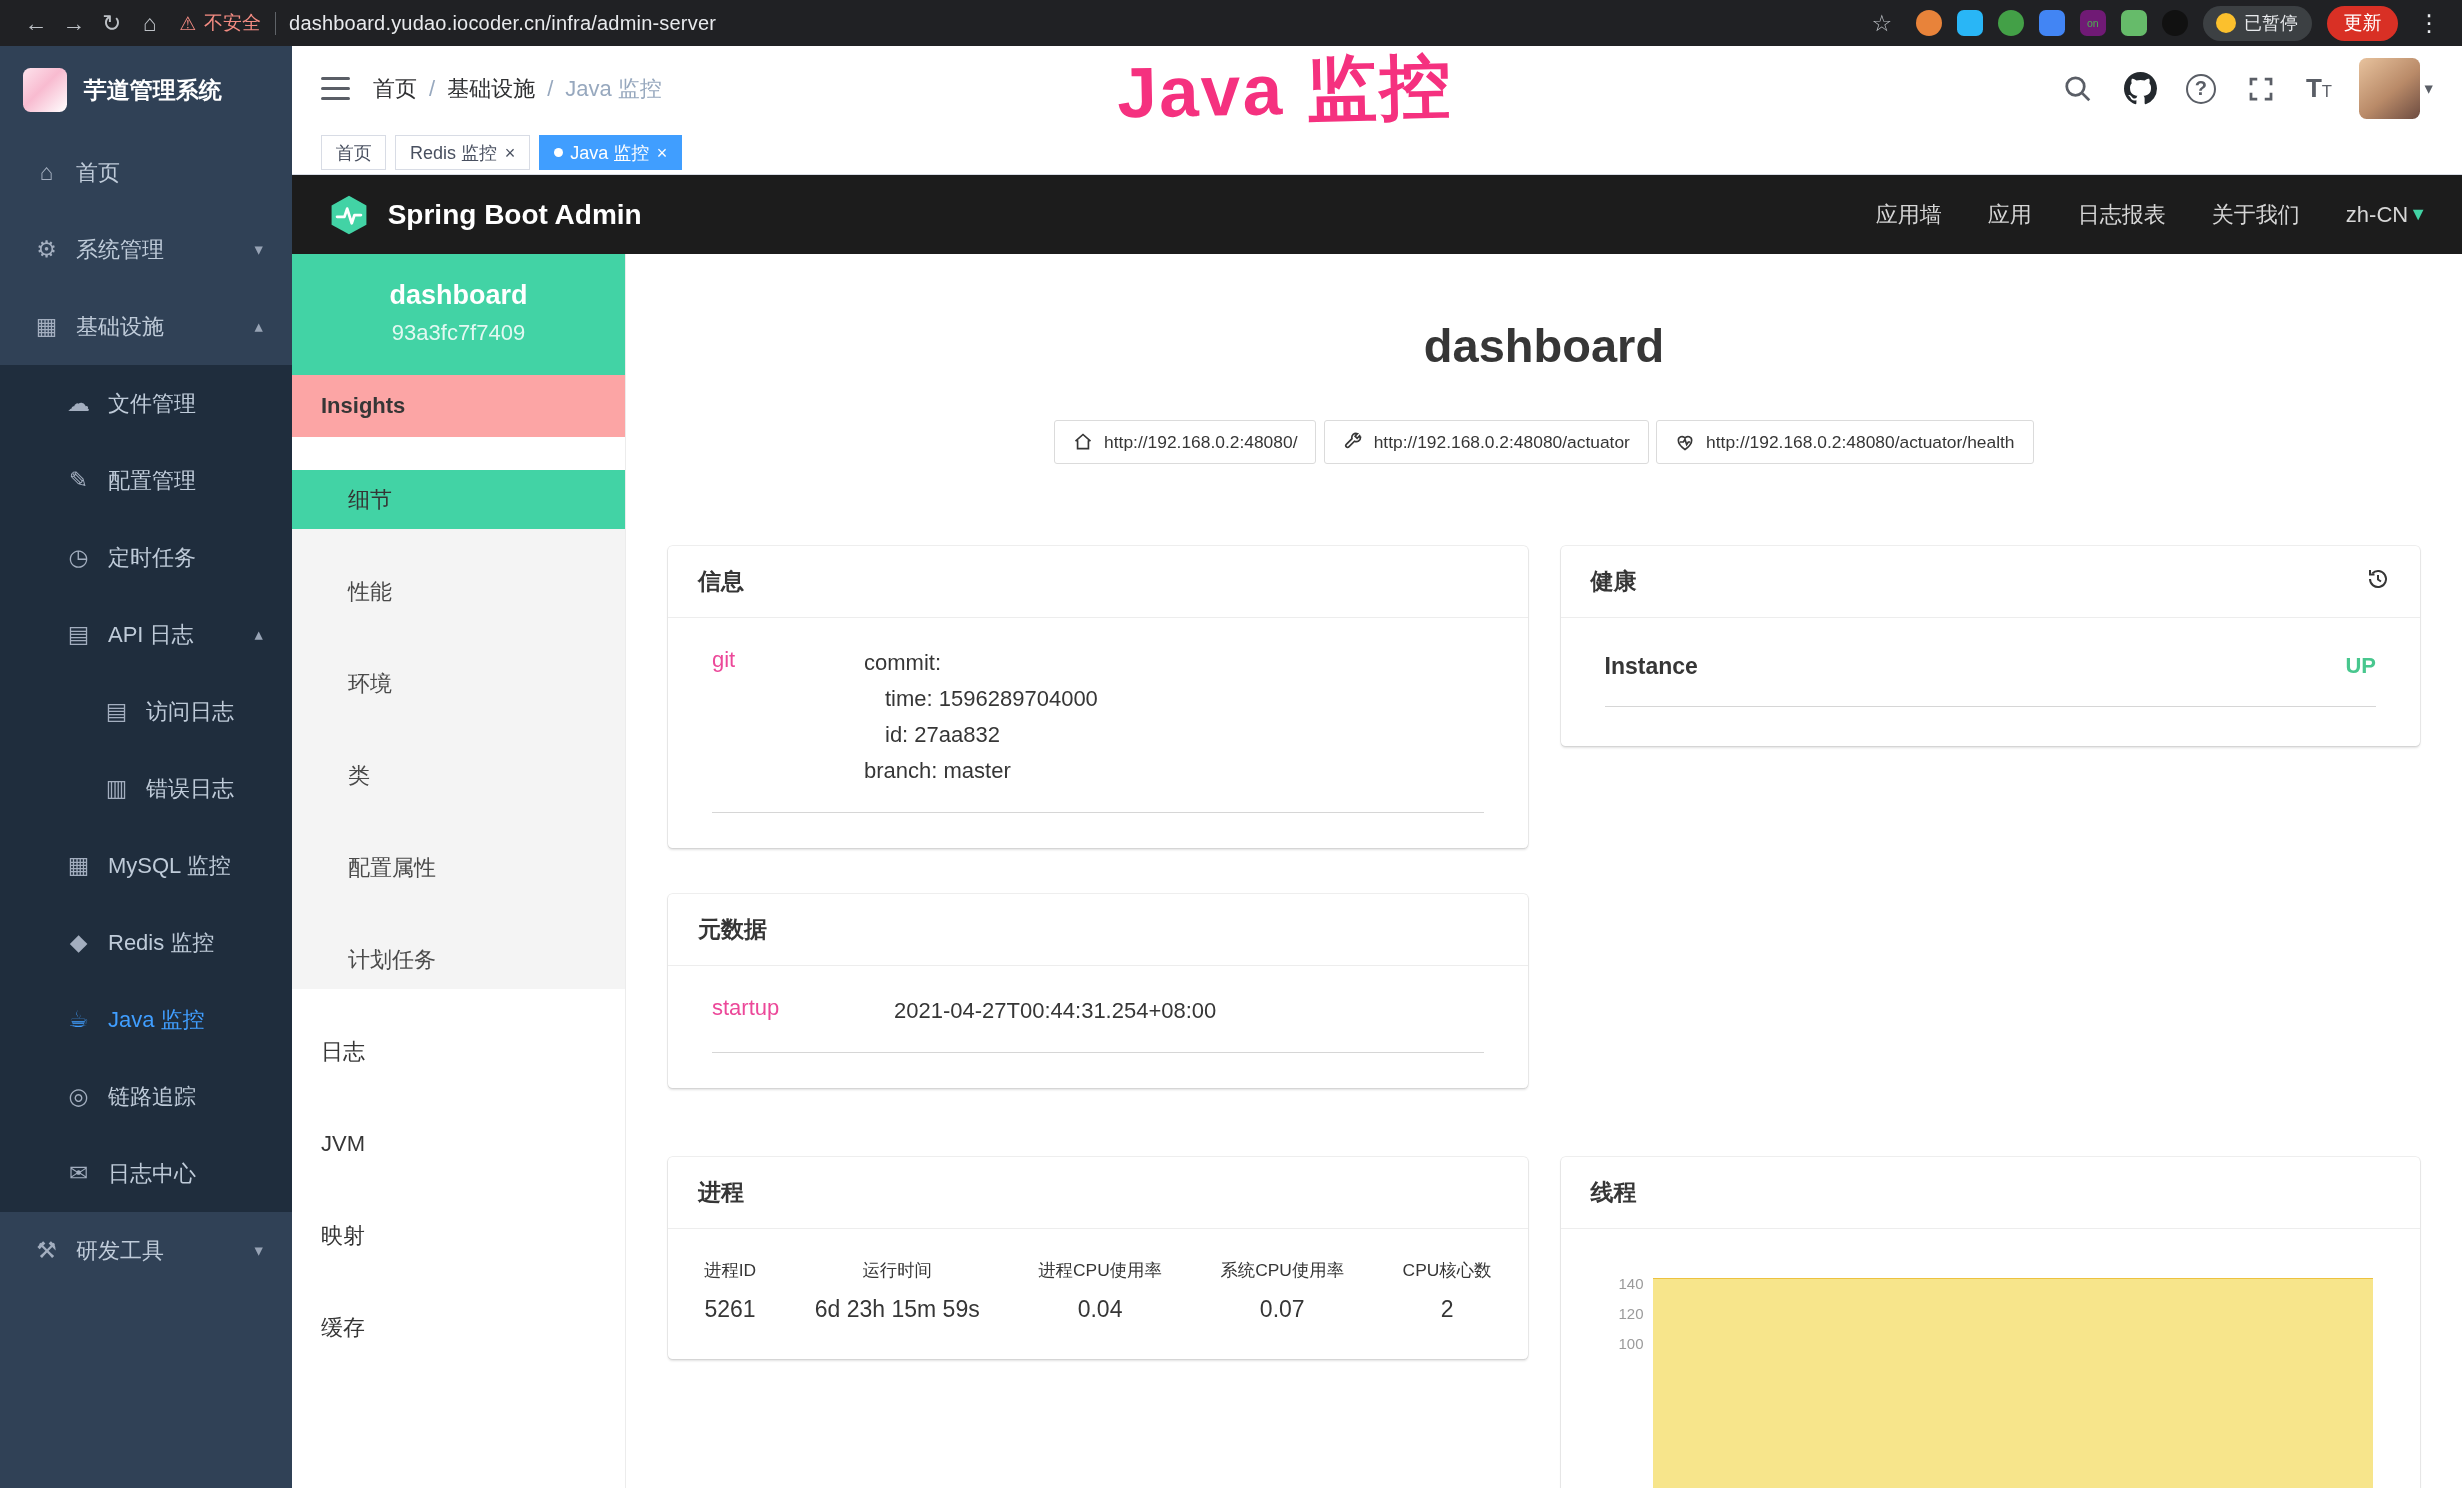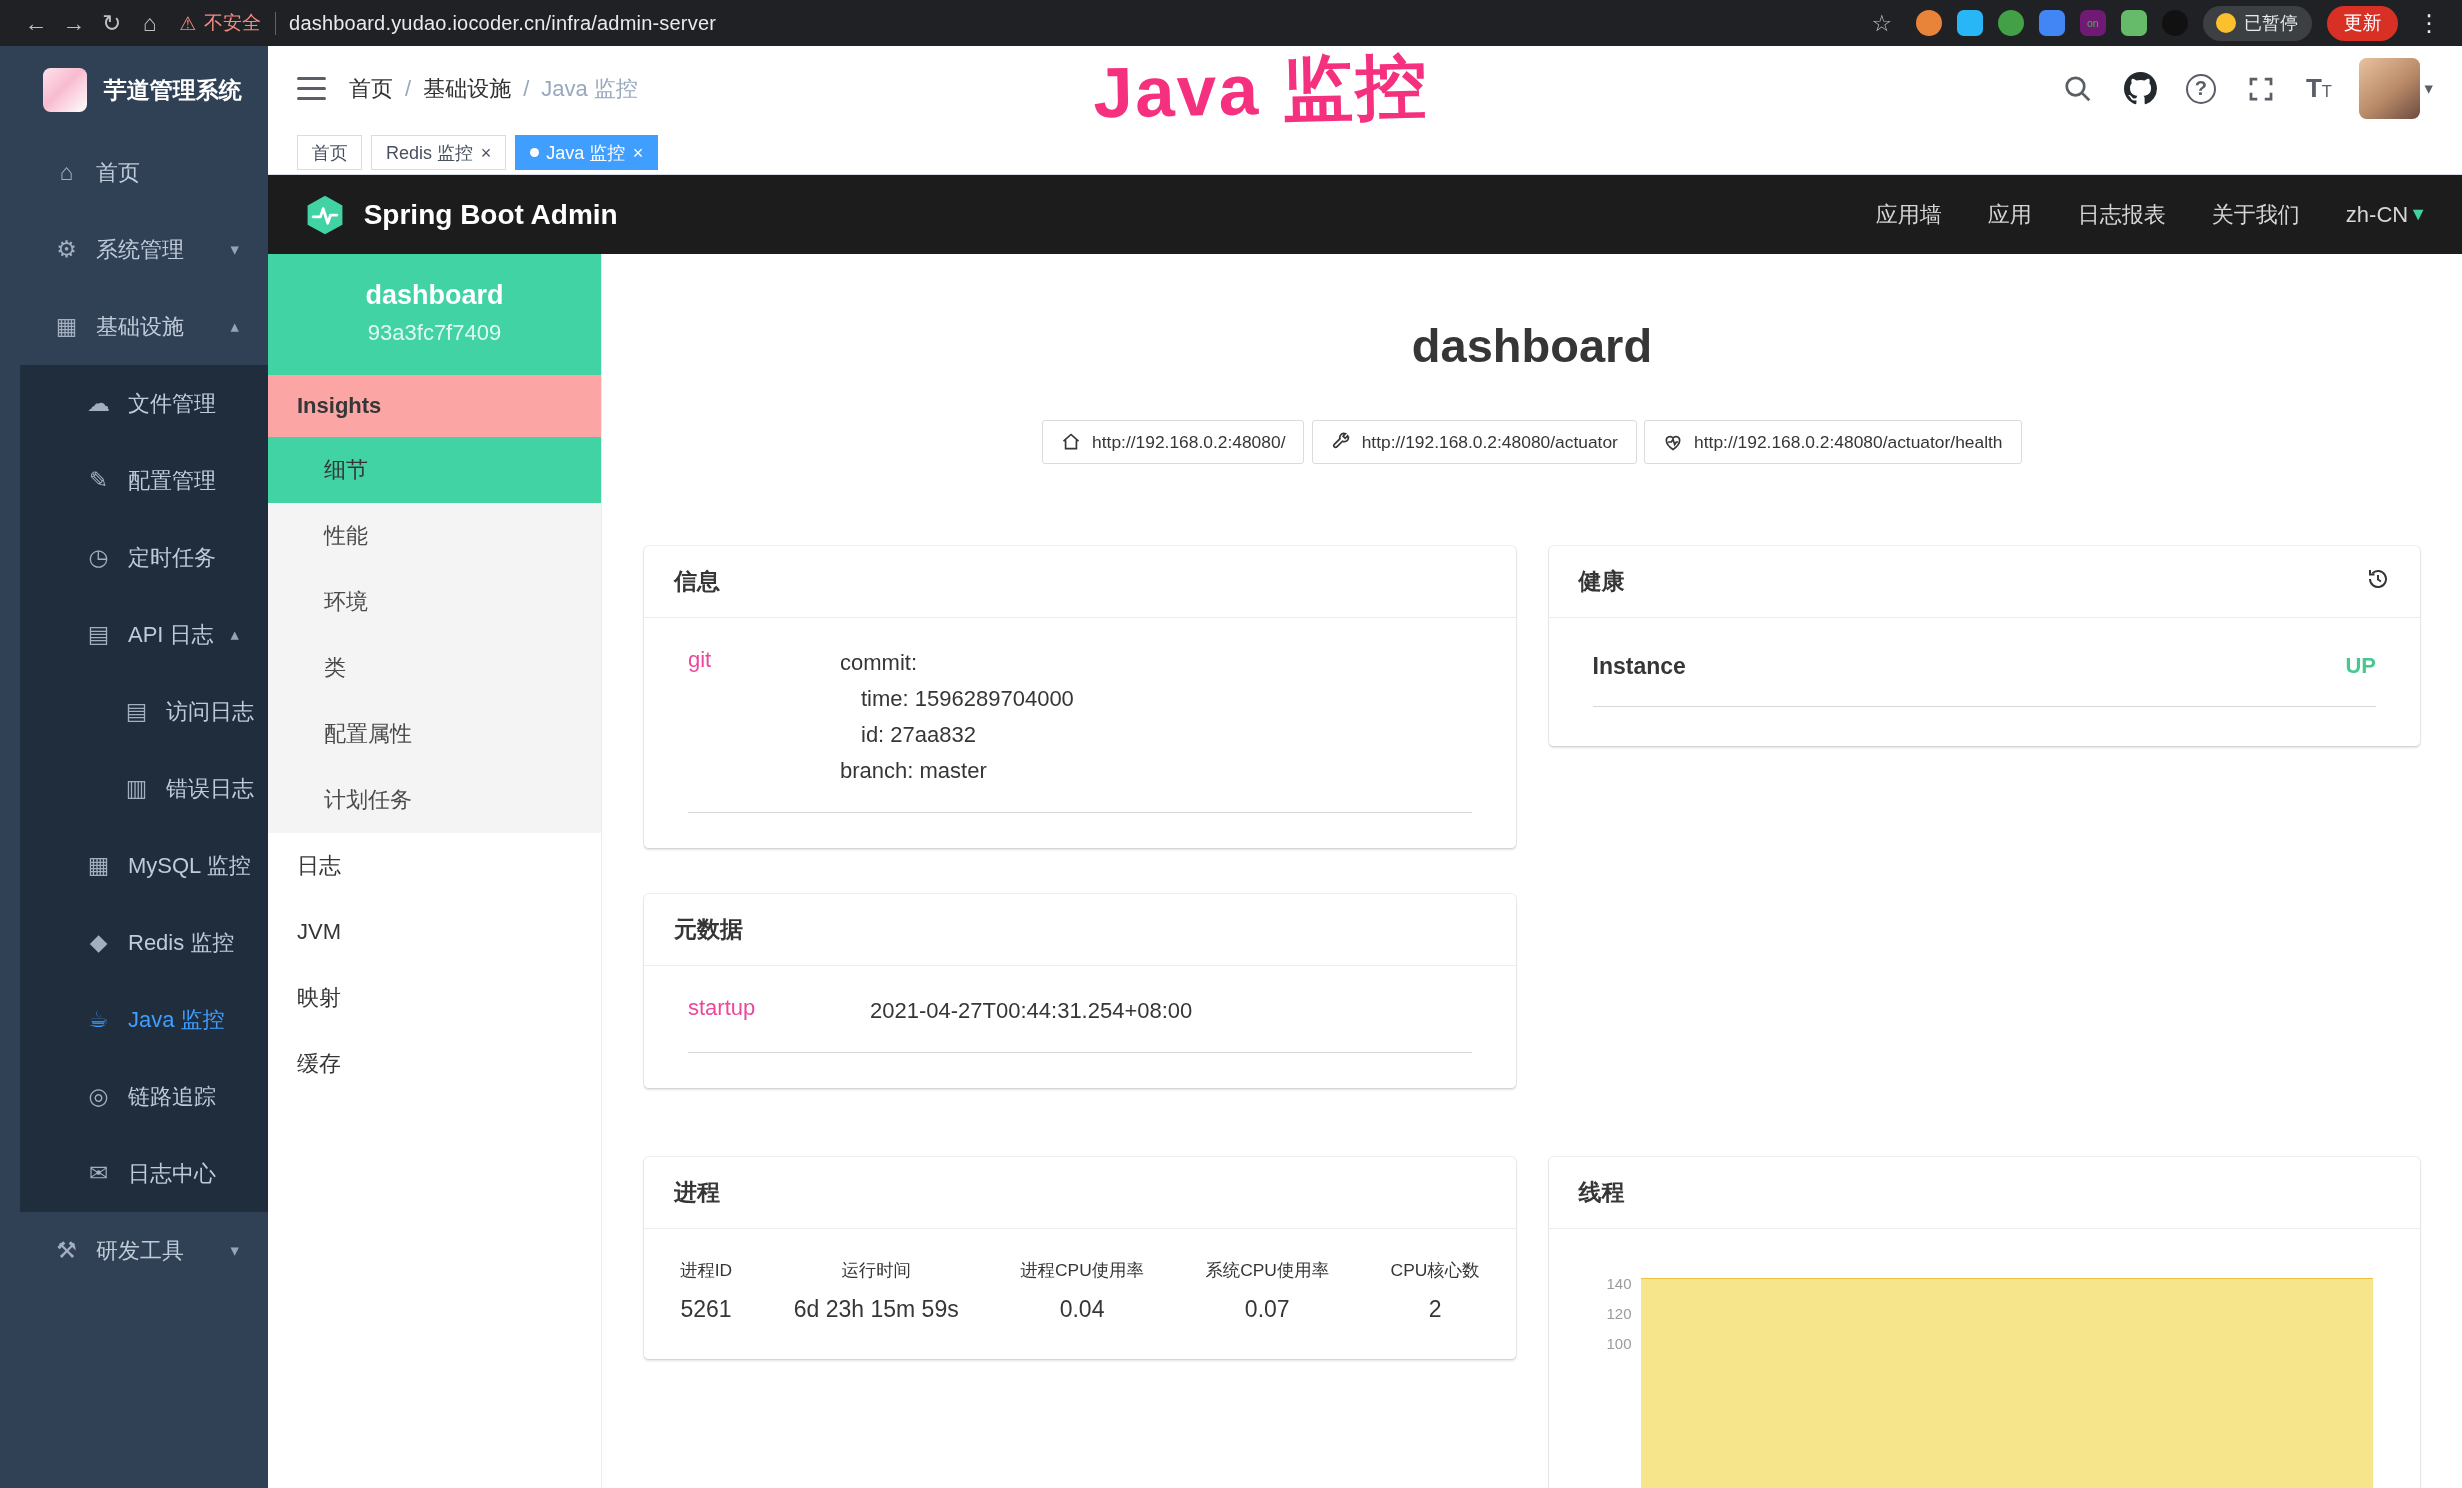--- a/index.html
+++ b/index.html
@@ -21,21 +21,21 @@
     display:flex; align-items:center; gap:7.6px; font-size:18px; color:#e8eaed; }
   .paused-dot { width:20px; height:20px; border-radius:50%; background:#fbc02d; }
   .update-pill { background:#d93025; border-radius:20px; height:35px; padding:0 16.7px;
     display:flex; align-items:center; font-size:19px; color:#fff; }
   .kebab { font-size:23px; color:#e8eaed; padding:0 4.6px; }
 
   
   .app { display:flex; height:1443px; }
 
   
-  .sidebar { width:268px; flex-shrink:0; background:#304156; color:#bfcbd9;padding-left:20px; }
+  .sidebar { width:292px; flex-shrink:0; background:#304156; color:#bfcbd9; }
   .logo-row { height:88px; display:flex; align-items:center; gap:16.7px; padding:0 23px; }
   .logo-img { width:44px; height:44px; border-radius:7.6px;
     background:linear-gradient(135deg,#fde3ec 0%,#f8bbd0 45%,#fff 100%); flex-shrink:0; }
   .logo-title { color:#fff; font-size:23px; font-weight:bold; }
   .mi { height:77px; display:flex; align-items:center; gap:15px; font-size:22px;
     color:#bfcbd9; padding-left:32px; position:relative; cursor:pointer; }
   .mi .mic { width:29px; text-align:center; font-size:23px; color:#a3aebf; }
   .mi.l2 { padding-left:64px; }
   .mi.l3 { padding-left:102px; }
   .submenu { background:#1f2d3d; }
@@ -83,21 +83,21 @@
   .sba-locale { display:flex; align-items:center; gap:1px; }
   .locale-caret { color:#42d3a5; font-size:18px; }
 
   .sba-body { flex:1; min-height:0; display:flex;border-radius:23px; }
   .sba-side { width:334px; flex-shrink:0; background:#fff; border-right:0.8px solid #ececec; }
   .inst { background:#42d3a5; padding:26px 15px 29px; text-align:center; color:#fff; }
   .inst-name { font-size:27px; font-weight:bold; }
   .inst-id { font-size:22px; opacity:.85; margin-top:9px; }
   .side-sec { background:#fca5a5; font-weight:bold; font-size:22px; color:#363636; padding:18px 29px; }
   .insight-group { background:#f4f4f4; }
-  .side-item { height:66px; display:flex; align-items:center; font-size:22px; color:#4a4a4a; cursor:pointer; }
+  .side-item { height:59px; display:flex; align-items:center; font-size:22px; color:#4a4a4a; cursor:pointer;margin-top:33px; }
   .insight-group .side-item { padding-left:56px; }
   .side-item.active { background:#42d3a5; color:#343434; }
   .root-group .side-item { padding-left:29px; color:#363636; }
 
   .sba-content { flex:1; min-width:0; overflow:hidden; padding-top:64px; background:#fff; }
   .page-title { text-align:center; font-size:47px; font-weight:bold; color:#363636; }
   .page-sub { text-align:center; font-size:26px; color:#363636; margin-top:12px; }
   .links { display:flex; justify-content:center; gap:7.6px; margin-top:47px; }
   .link-btn { display:inline-flex; align-items:center; gap:10.6px; height:44px;
     border:0.8px solid #dbdbdb; border-radius:3px; padding:0 18px; font-size:17.4px;

